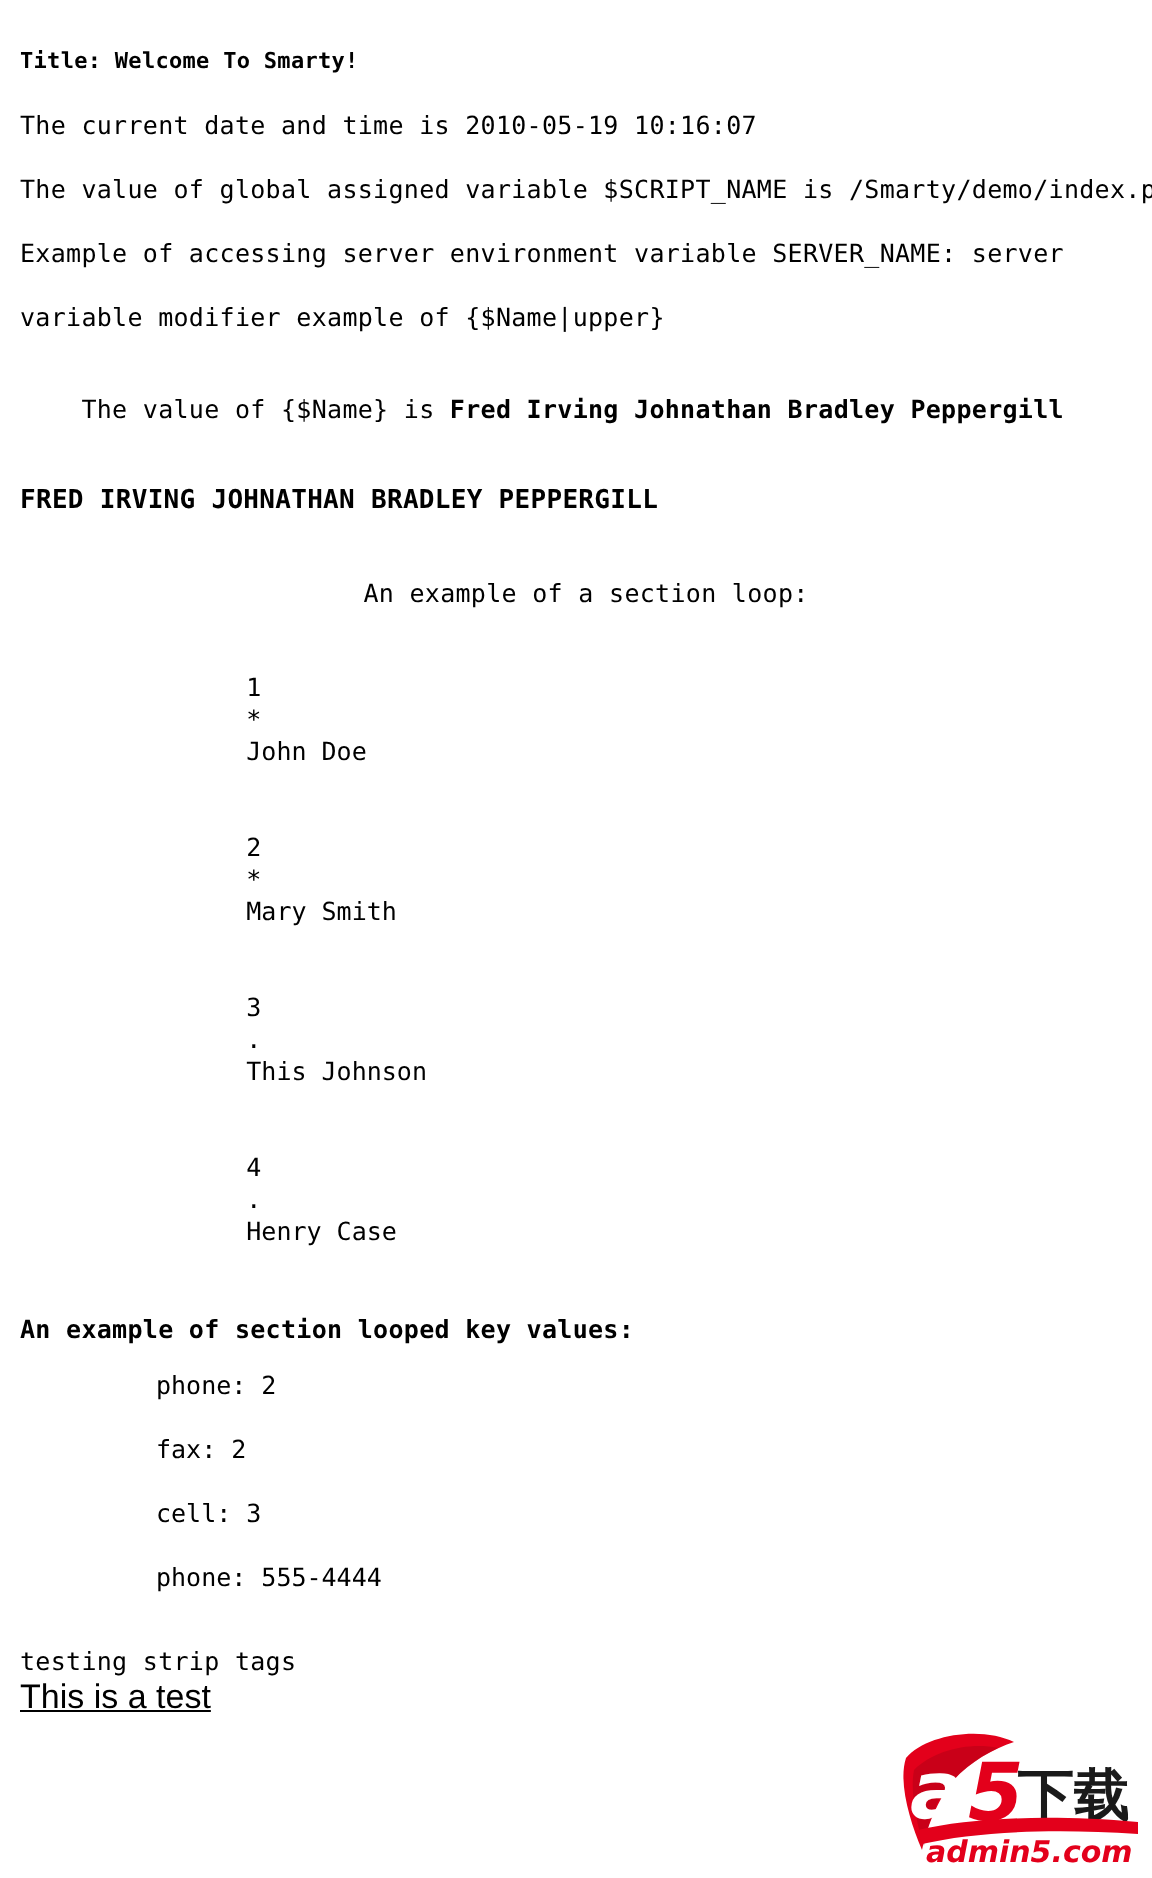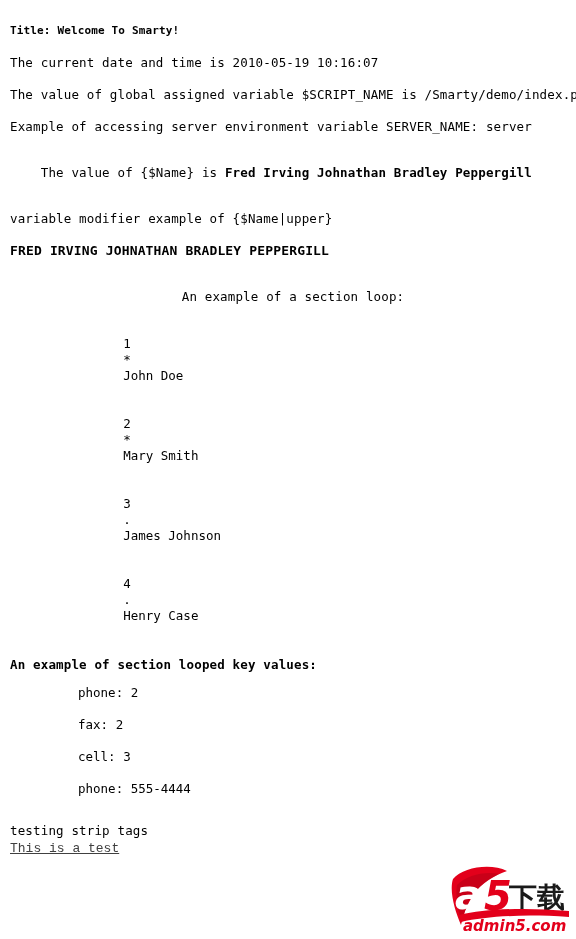--- a/index.html
+++ b/index.html
@@ -65,24 +65,24 @@
     white-space: pre;
     margin-bottom: 18px;
   }
 
   .strip-block {
     margin-top: 28px;
   }
   .test-link {
     display: inline-block;
     margin-top: 3px;
-    font-family: Liberation Mono, monospace;
-    font-size: 13px;
+    font-family: Liberation Sans, sans-serif;
+    font-size: 17px;
     line-height: 15px;
-    color: #404040;
+    color: #000000;
     text-decoration: underline;
     cursor: pointer;
     white-space: pre;
   }
 
   
   .watermark {
     position: absolute;
     right: 3px;
     bottom: 2px;
@@ -98,45 +98,45 @@
 <div class="page">
 
   <div class="line para sp-title" style="font-weight:bold;font-size:11px;">Title: Welcome To Smarty!</div>
 
   <div class="line para sp-para">The current date and time is 2010-05-19 10:16:07</div>
 
   <div class="line para sp-para">The value of global assigned variable $SCRIPT_NAME is /Smarty/demo/index.php</div>
 
   <div class="line para sp-para">Example of accessing server environment variable SERVER_NAME: server</div>
 
+  <div class="line para sp-para">variable modifier example of {$Name|upper}</div>
+
   <div class="line para sp-para">
     <span>The value of {$Name} is </span><span class="bold">Fred Irving Johnathan Bradley Peppergill</span>
   </div>
-
-  <div class="line para sp-para">variable modifier example of {$Name|upper}</div>
 
   <div class="line para sp-para bold" style="font-size:13px;">FRED IRVING JOHNATHAN BRADLEY PEPPERGILL</div>
 
   <div class="line para" style="margin-top:32px;text-align:center;">An example of a section loop:</div>
 
   <div class="loop-block">
     <div class="loop-row">
       <span>1</span>
       <span>*</span>
       <span>John Doe</span>
     </div>
     <div class="loop-row">
       <span>2</span>
       <span>*</span>
       <span>Mary Smith</span>
     </div>
     <div class="loop-row">
       <span>3</span>
       <span>.</span>
-      <span>James Johnson</span>
+      <span>This Johnson</span>
     </div>
     <div class="loop-row">
       <span>4</span>
       <span>.</span>
       <span>Henry Case</span>
     </div>
   </div>
 
   <div class="line para" style="margin-top:18px;font-weight:bold;">An example of section looped key values:</div>
 

